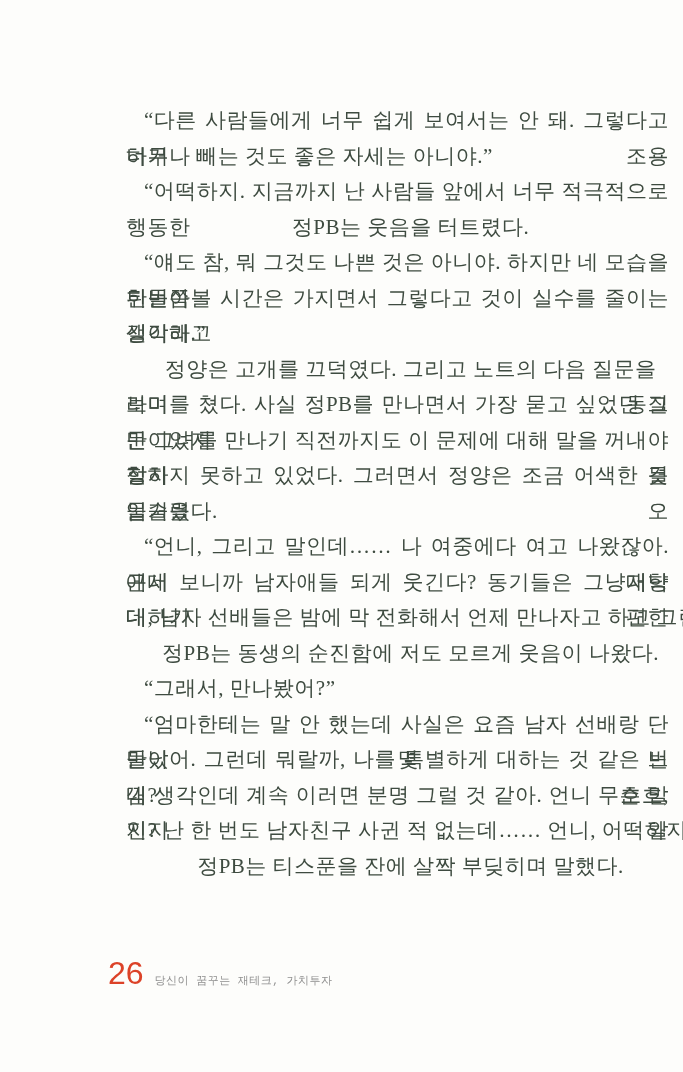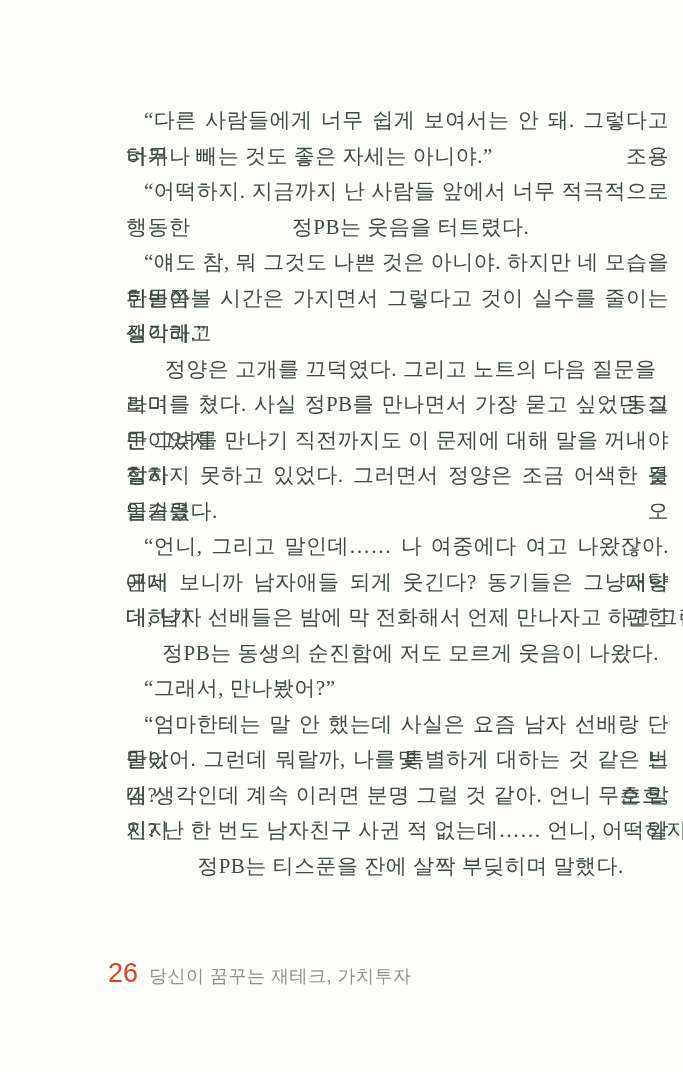--- a/index.html
+++ b/index.html
@@ -40,29 +40,29 @@
     position: absolute;
     left: 108px;
     top: 958px;
     display: flex;
     align-items: baseline;
     gap: 11px;
   }
   .page-num {
     color: var(--page_number, #dc4228);
     font-family: "Liberation Sans", "DejaVu Sans", sans-serif;
-    font-size: 27px;
+    font-size: 32px;
     font-weight: 500;
     line-height: 30px;
     text-align: center;
   }
   .footer-title {
     color: var(--footer_text, #8f8f8f);
-    font-family: Liberation Sans, sans-serif;
-    font-size: 18px;
+    font-family: Liberation Mono, monospace;
+    font-size: 11px;
     letter-spacing: 0.5px;
   }
 </style>
 </head>
 <body>
 
 <div class="page">
 
   <div class="body-text">
 

